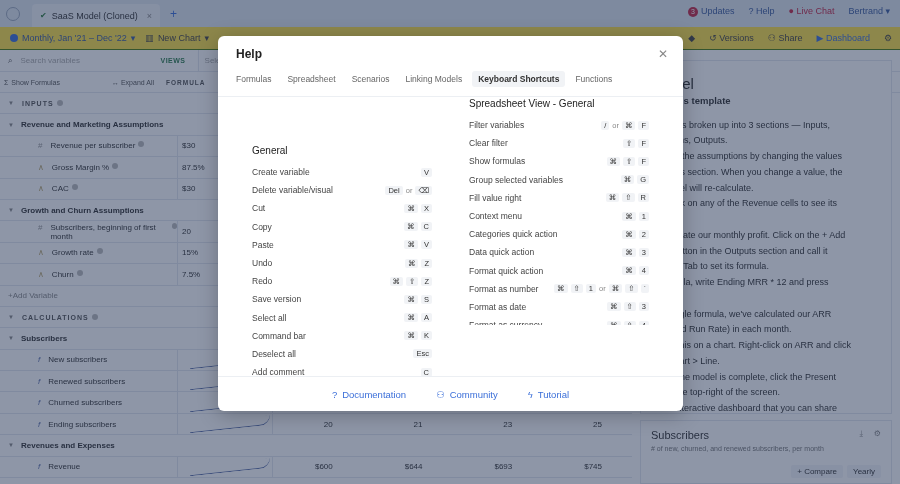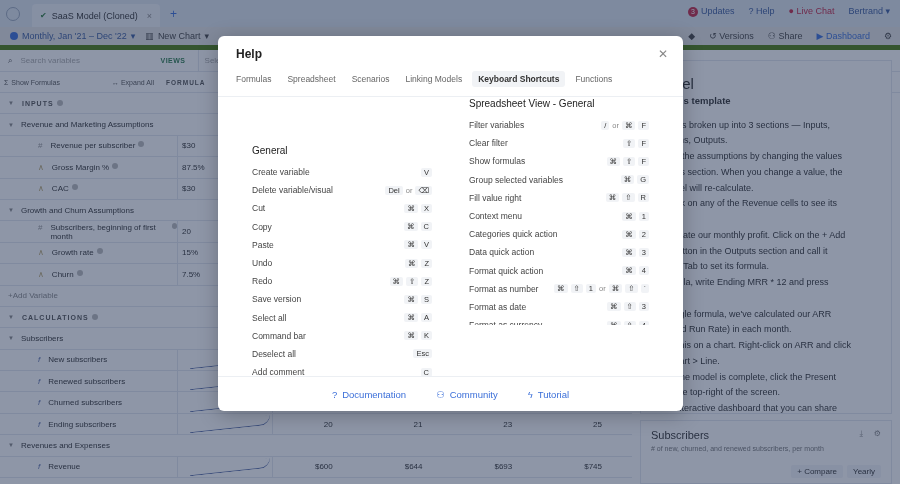--- a/index.html
+++ b/index.html
@@ -9,38 +9,38 @@
 .topbar{height:27px;background:#dfe6ef;display:flex;align-items:center;position:relative}
 .topbar .logo{width:14px;height:14px;border-radius:50%;border:1.5px solid #9aa8bb;margin-left:6px}
 .tab{margin-left:12px;height:23px;margin-top:4px;background:#eef2f7;border-radius:4px 4px 0 0;display:flex;align-items:center;padding:0 8px;font-size:9px;color:#333;gap:5px}
 .tab .chk{color:#2a7a3a;font-size:8px}
 .tab .x{color:#888;font-size:9px;margin-left:4px}
 .plus{margin-left:10px;color:#3b6fd9;font-size:12px}
 .topright{position:absolute;right:10px;top:6px;display:flex;gap:14px;align-items:center;font-size:9px;color:#3b5c9e}
 .badge{background:#c32847;color:#fff;border-radius:50%;width:10px;height:10px;display:inline-flex;align-items:center;justify-content:center;font-size:7px;margin-right:3px}
 .livechat{color:#c32847}
 
-.toolbar{height:23px;background:#e5e5e5;display:flex;align-items:center;border-bottom:5px solid #4d7c0f;position:relative;font-size:9px;color:#3b5c9e}
+.toolbar{height:23px;background:#fde047;display:flex;align-items:center;border-bottom:1px solid #4d7c0f;position:relative;font-size:9px;color:#3b5c9e}
 .toolbar .item{display:flex;align-items:center;gap:4px;margin-left:10px}
 .toolbar .dot{width:8px;height:8px;border-radius:50%;background:#3b6fd9}
 .tbright{position:absolute;right:8px;display:flex;gap:14px;align-items:center;color:#444}
 .tbright .dash{color:#3b6fd9}
 
 .search-row{height:22px;display:flex;align-items:center;border-bottom:1px solid #e3e7ee;padding-left:8px;background:#fff;width:900px}
 .search-row .ph{color:#aaa;margin-left:8px;width:120px}
 .views{color:#2e7d4e;font-weight:bold;letter-spacing:.5px;margin-left:20px;font-size:7px}
 .select{color:#aaa;margin-left:12px;border-left:1px solid #e3e7ee;padding-left:6px;height:22px;display:flex;align-items:center}
 .formula-row{height:21px;display:flex;align-items:center;border-bottom:1px solid #e3e7ee;padding-left:4px;font-size:7px;color:#555;background:#fff}
 .formula-row .expand{margin-left:52px}
 .formula-row .fh{margin-left:12px;letter-spacing:1px;font-weight:bold;font-size:6.5px}
 .rows{position:absolute;top:93px;left:0;width:632px}
 .row{height:21.4px;display:flex;align-items:center;border-bottom:1px solid #e3e7ee;background:#fff;font-size:8px;position:relative}
 .row .name{width:178px;display:flex;align-items:center;border-right:1px solid #e3e7ee;height:100%;padding-left:8px}
 .row.section .name{font-size:7px;font-weight:bold;letter-spacing:1px;color:#555;border-right:none}
-.row.group .name{font-weight:normal;color:#333;border-right:none}
+.row.group .name{font-weight:bold;color:#333;border-right:none}
 .row .ind{padding-left:30px}
 .row .ico{color:#b5a26a;margin-right:8px;font-size:8px}
 .row .ico.f{color:#5b6fa8;font-style:italic}
 .row .ico.h{color:#999}
 .row .val{padding-left:4px;width:95px;height:100%;display:flex;align-items:center;border-right:1px solid #e3e7ee}
 .row .cells{display:flex;flex:1}
 .row .cells span{flex:1;text-align:right;padding-right:30px}
 .info{display:inline-block;width:6px;height:6px;border-radius:50%;background:#bbb;margin-left:3px}
 .caret{margin-right:7px;color:#888;font-size:6px}
 .spark{width:80px;height:10px;border-bottom:1px solid #5b6fa8;border-radius:0 0 40px 0;transform:skewY(-6deg);margin-left:8px}

